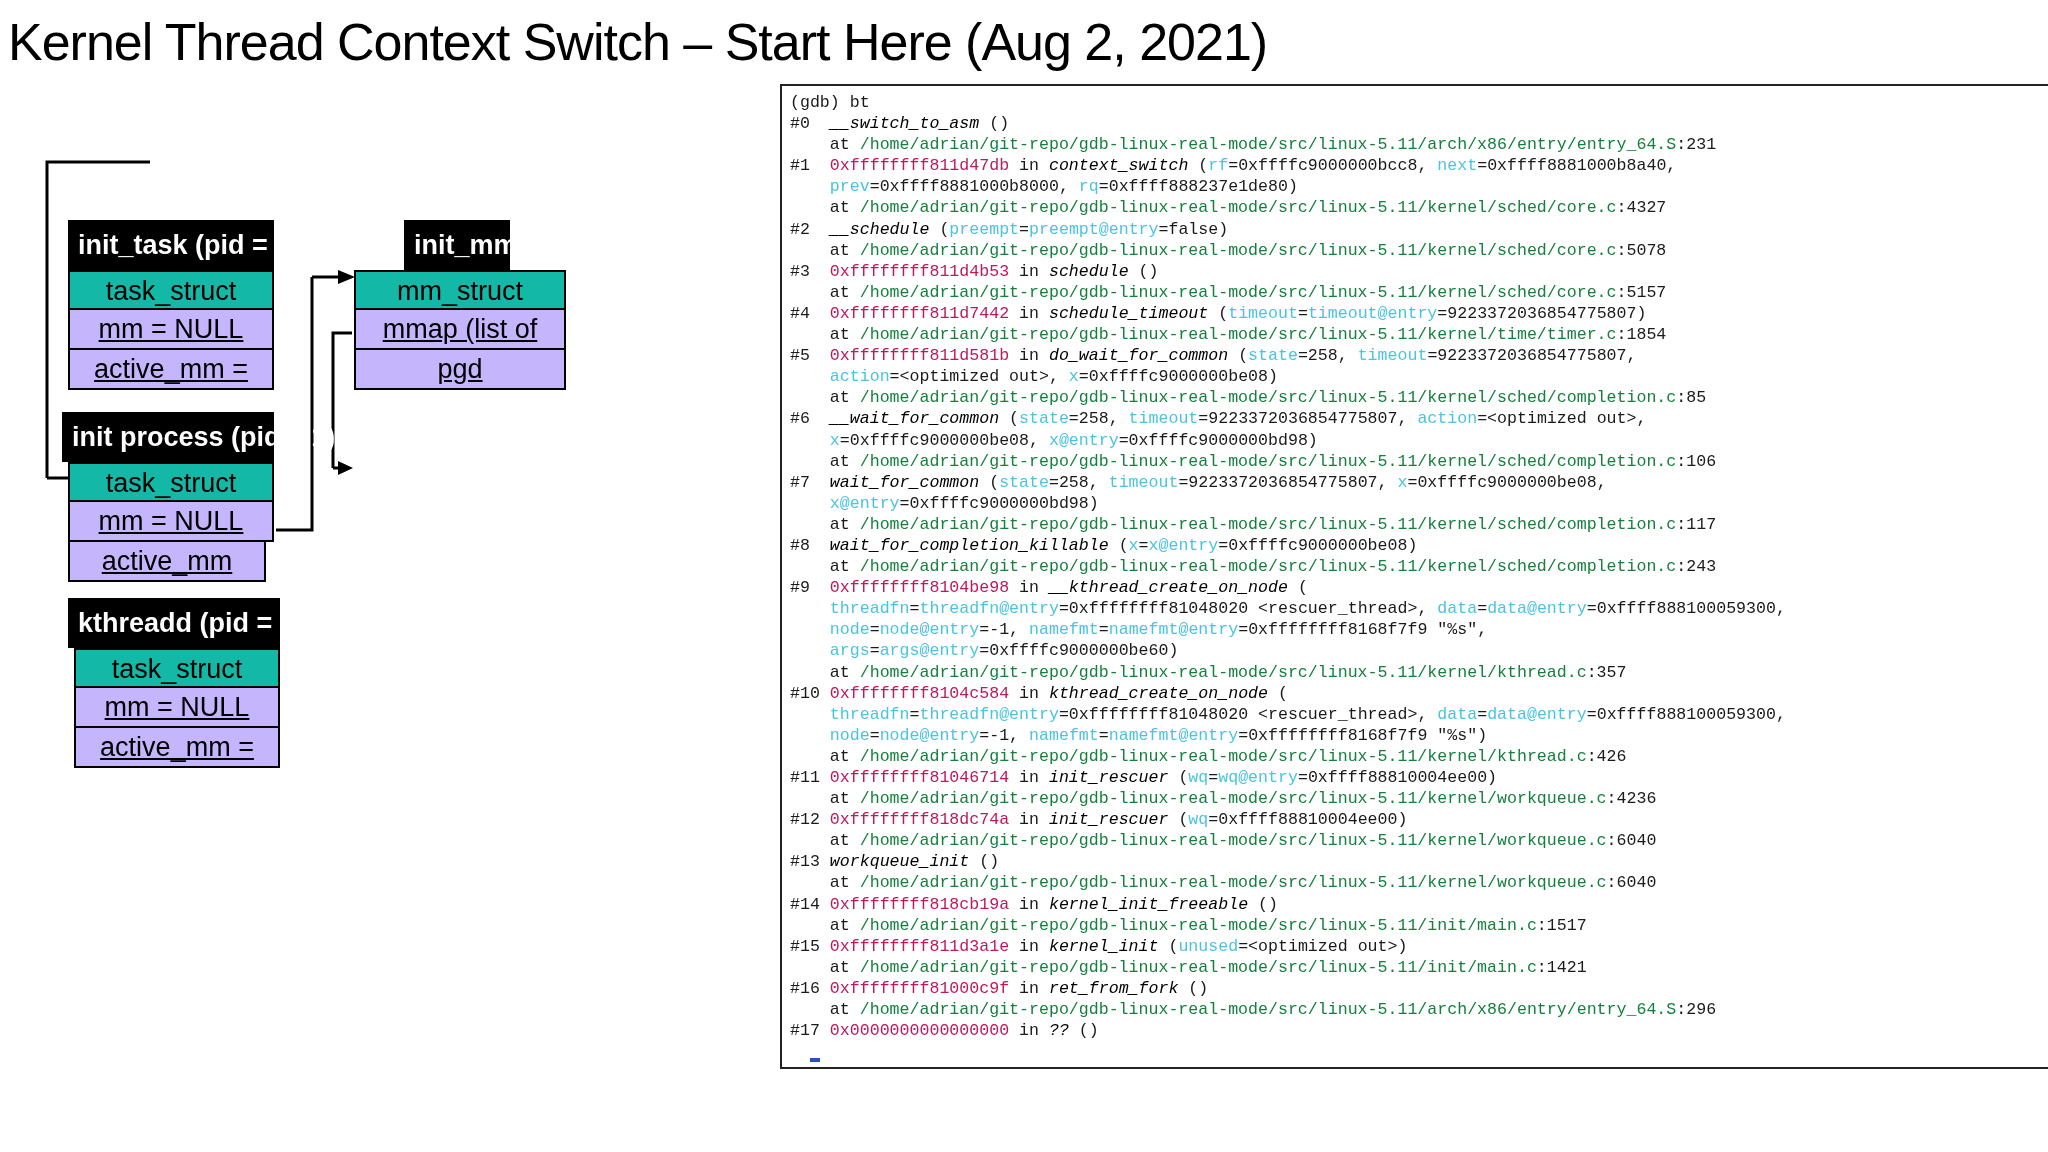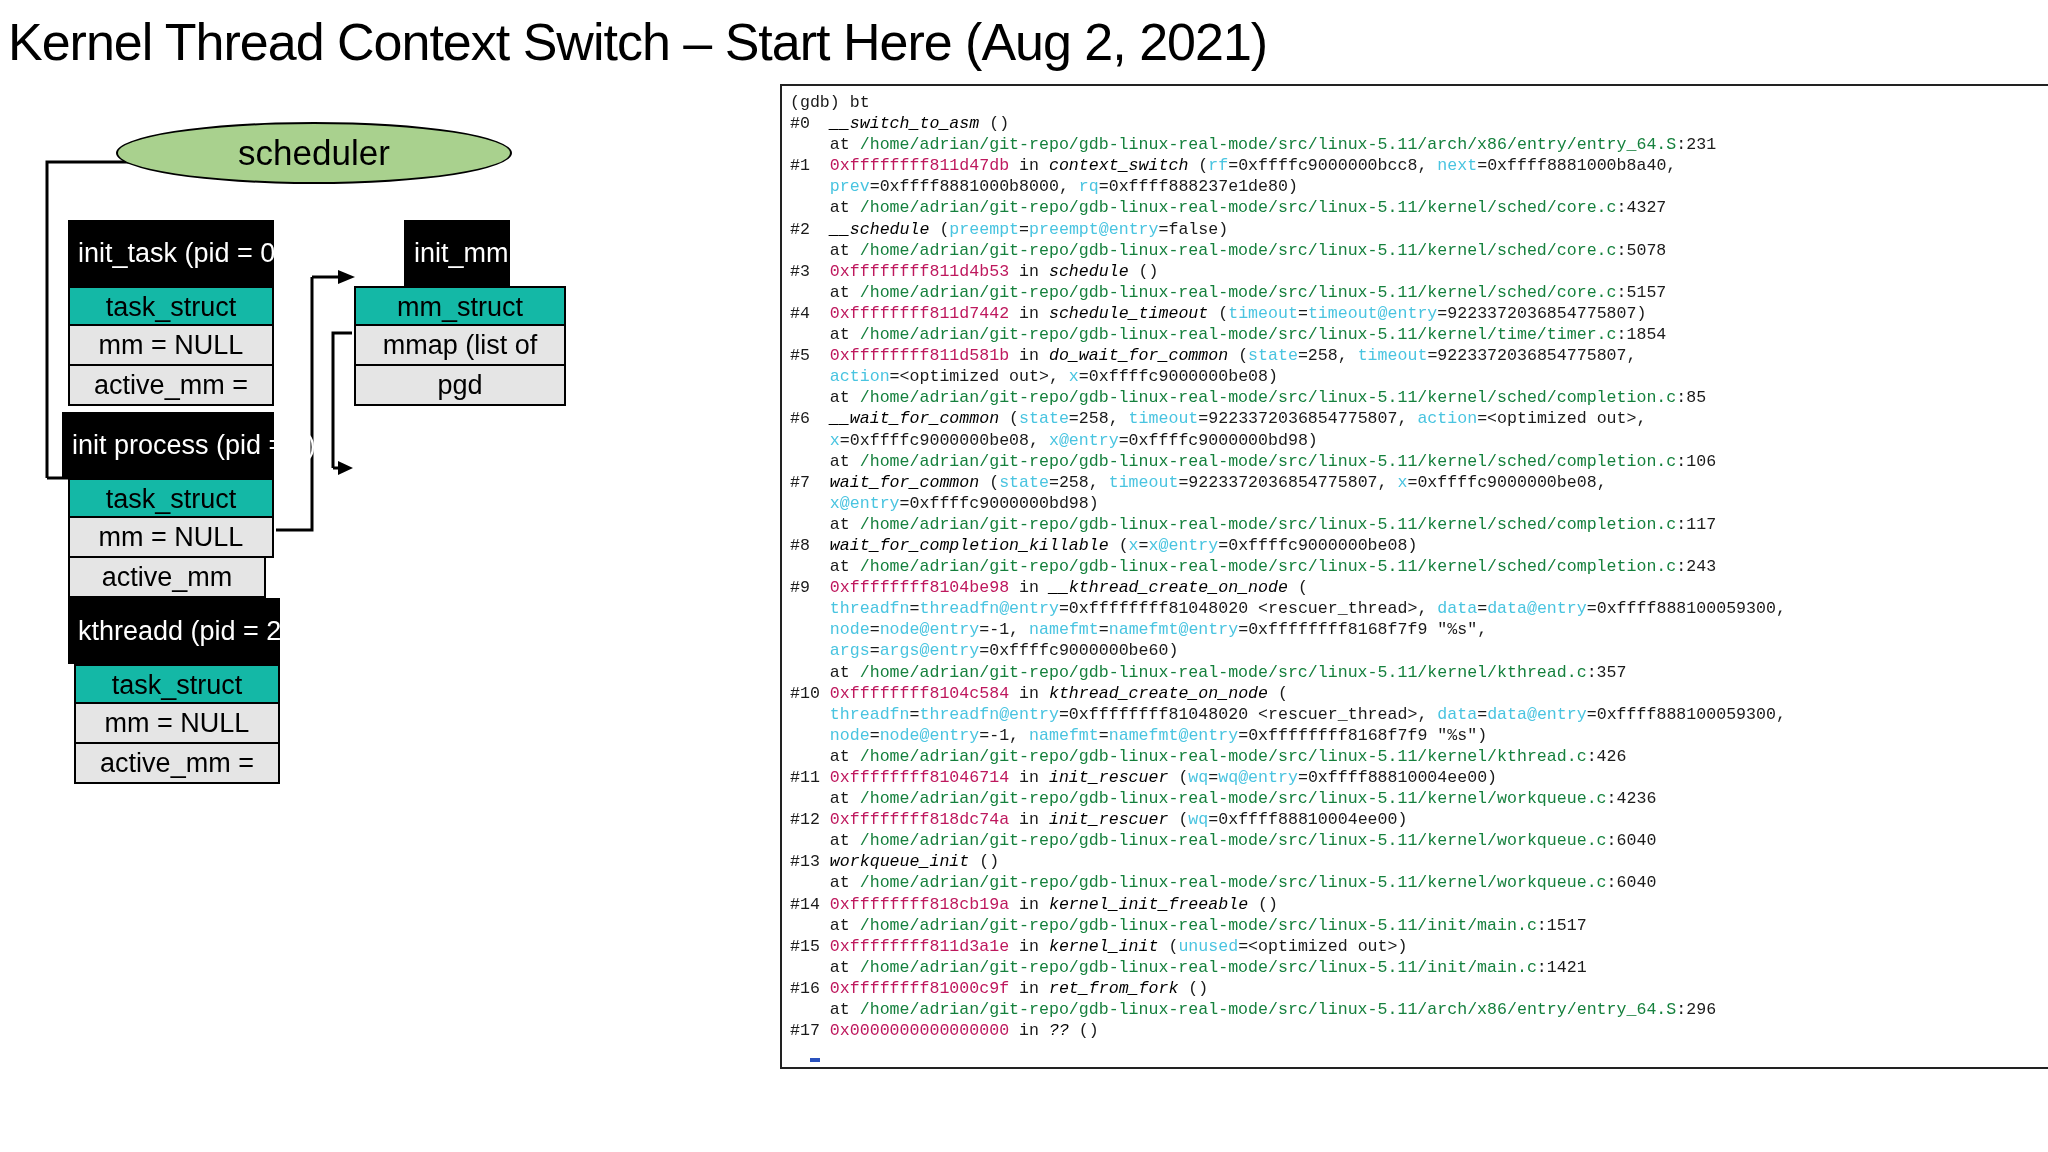--- a/index.html
+++ b/index.html
@@ -18,33 +18,33 @@
   #diagram{position:absolute;left:0;top:90px;width:790px;height:1000px;}
 
   .ellipse{
     position:absolute;border:2px solid #000;border-radius:50%;
     background:#a9d18e;color:#000;display:flex;align-items:center;
     justify-content:center;font-size:35px;
   }
 
   .node{position:absolute;}
   .node-title{
-    background:#000;color:#fff;font-weight:normal;font-size:27px;
-    padding:16px 10px;box-sizing:border-box;white-space:nowrap;
+    background:#000;color:#fff;font-weight:bold;font-size:27px;
+    padding:8px 10px;box-sizing:border-box;white-space:nowrap;
     line-height:34px;
   }
   .node-title.center{text-align:center;}
   .row{
     border:2px solid #000;border-top:none;box-sizing:border-box;
     text-align:center;font-size:27px;line-height:38px;height:40px;
     color:#000;overflow:hidden;
   }
   .row.first{border-top:2px solid #000;}
   .row.blue{background:#14b8a6;}
-  .row.yellow{background:#e5e5e5;}
+  .row.yellow{background:#c4b5fd;text-decoration:underline;}
 
   
   #connectors{position:absolute;left:0;top:0;width:790px;height:1000px;}
 
   
   #gdb-panel{
     position:absolute;left:780px;top:84px;width:1518px;height:985px;
     background:#ffffff;border:2px solid #222;box-sizing:border-box;
     overflow:hidden;
   }
@@ -78,23 +78,20 @@
 
     <path d="M276 440 L312 440 L312 187" stroke="#000" stroke-width="3" fill="none"></path>
     <path d="M312 187 L338 187" stroke="#000" stroke-width="3" fill="none"></path>
     <polygon points="338,180 355,187 338,194" fill="#000"></polygon>
 
     <path d="M352 243 L333 243 L333 378" stroke="#000" stroke-width="3" fill="none"></path>
     <path d="M333 378 L338 378" stroke="#000" stroke-width="3" fill="none"></path>
     <polygon points="338,371 353,378 338,385" fill="#000"></polygon>
   </svg>
 
-  <div class="ellipse" style="left:116px;top:32px;width:392px;height:58px;">
-    <span>scheduler</span>
-  </div>
 
   <div class="node" style="left:68px;top:130px;width:206px;">
     <div class="node-title">init_task (pid = 0)</div>
     <div class="row blue first">task_struct</div>
     <div class="row yellow">mm = NULL</div>
     <div class="row yellow">active_mm = NULL</div>
   </div>
 
   <div class="node" style="left:354px;top:130px;width:212px;">
     <div class="node-title center" style="width:106px;margin-left:50px;">init_mm</div>

